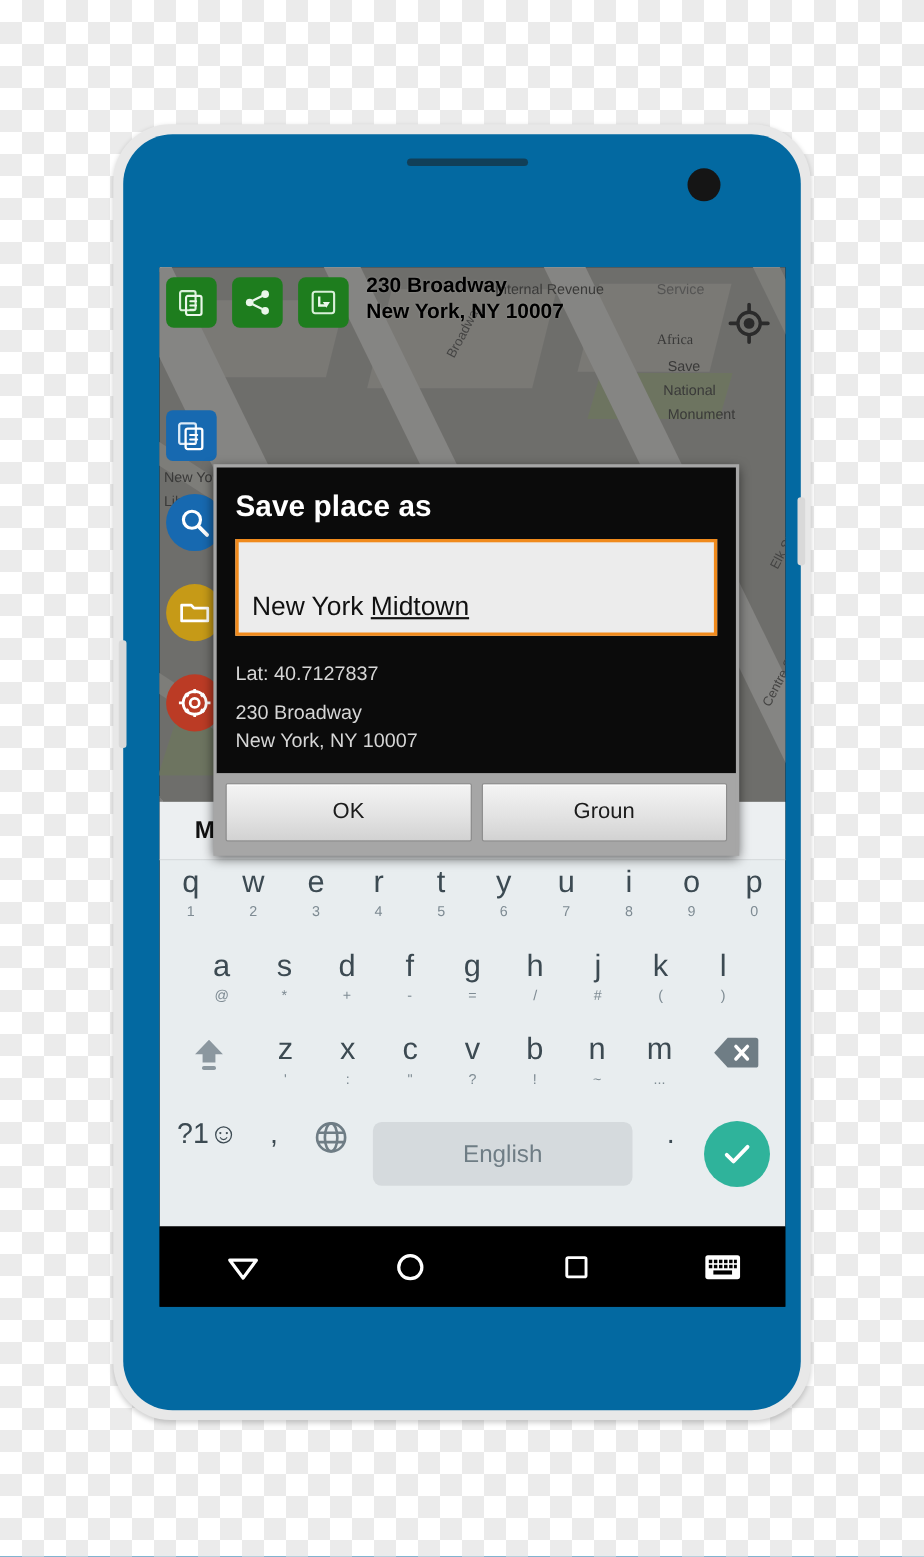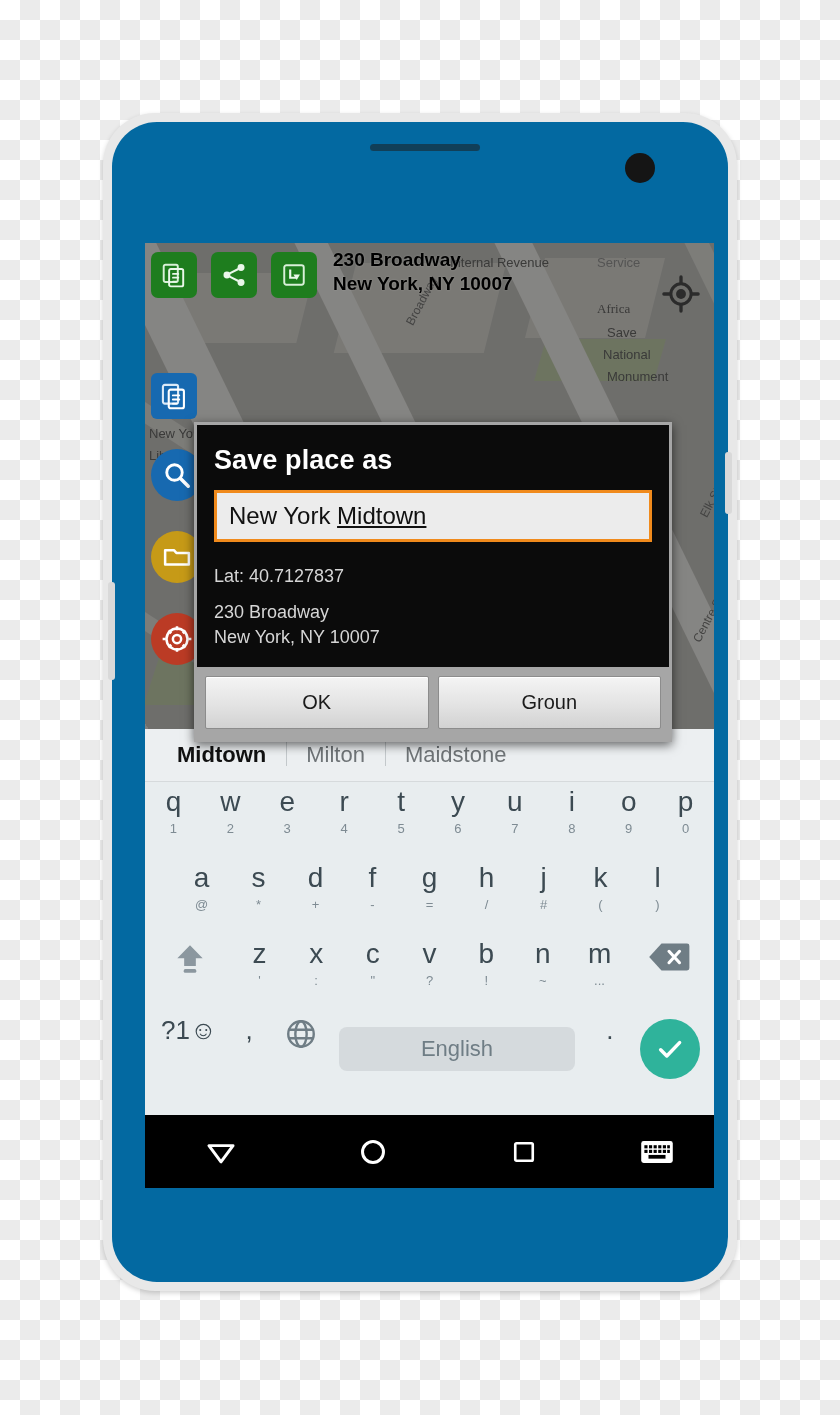--- a/index.html
+++ b/index.html
@@ -110,21 +110,21 @@
   }
   #dialog-body{background:#0b0b0b;padding:18px 17px 16px 17px;}
   #dialog-title{
     color:#ffffff;font-size:27px;font-weight:bold;letter-spacing:.1px;
     margin:2px 0 14px 0;
   }
   #name-field{
     background:#ececec;border:3px solid #f08a1c;
     padding:9px 12px;margin-bottom:22px;
   }
-  #name-text{font-size:24px;color:#111;white-space:nowrap;}
+  #name-text{font-size:24px;color:#111;white-space:nowrap;margin-top:36px;}
   #name-text .composing{text-decoration:underline;}
   .meta-line{color:#d6d6d6;font-size:18px;line-height:1.42;white-space:nowrap;}
   .meta-gap{height:10px;}
   #dialog-buttons{display:flex;gap:9px;padding:9px 8px 10px 8px;background:#a6a6a6;}
   .dlg-btn{
     flex:1;text-align:center;padding:14px 16px;font-size:20px;color:#1b1b1b;
     background:linear-gradient(180deg,#f4f4f4 0%,#e3e3e3 55%,#d2d2d2 100%);
     border:1px solid #8c8c8c;border-radius:2px;
     box-shadow:inset 0 1px 0 #ffffff;
     cursor:pointer;
@@ -151,21 +151,21 @@
     position:relative;flex:1;height:70px;display:flex;flex-direction:column;
     align-items:center;justify-content:flex-start;cursor:pointer;padding-top:6px;
   }
   .key .main{font-size:28px;color:#3c4a52;line-height:1;}
   .key .sub{font-size:13px;color:#7e8b93;margin-top:6px;line-height:1;}
   .krow.r2{padding:0 28px;}
   .krow.r3{padding:0 4px;}
   .krow.r4{padding:0 8px;height:78px;align-items:center;}
   .key.wide{flex:1.45;}
   .key.space{
-    flex:4.3;height:44px;background:#d5dadd;border-radius:8px;
+    flex:4.3;height:58px;background:#d5dadd;border-radius:8px;
     justify-content:center;padding-top:0;margin:0 10px;
   }
   .key.space .main{font-size:22px;color:#6f7d85;}
   .key.enter{flex:1.3;height:60px;justify-content:center;padding-top:0;}
   #enter-circle{
     width:60px;height:60px;border-radius:50%;background:#2fb39b;
     display:flex;align-items:center;justify-content:center;
   }
   .key.symbols{flex:1.3;}
   .key.symbols .main{font-size:26px;}

